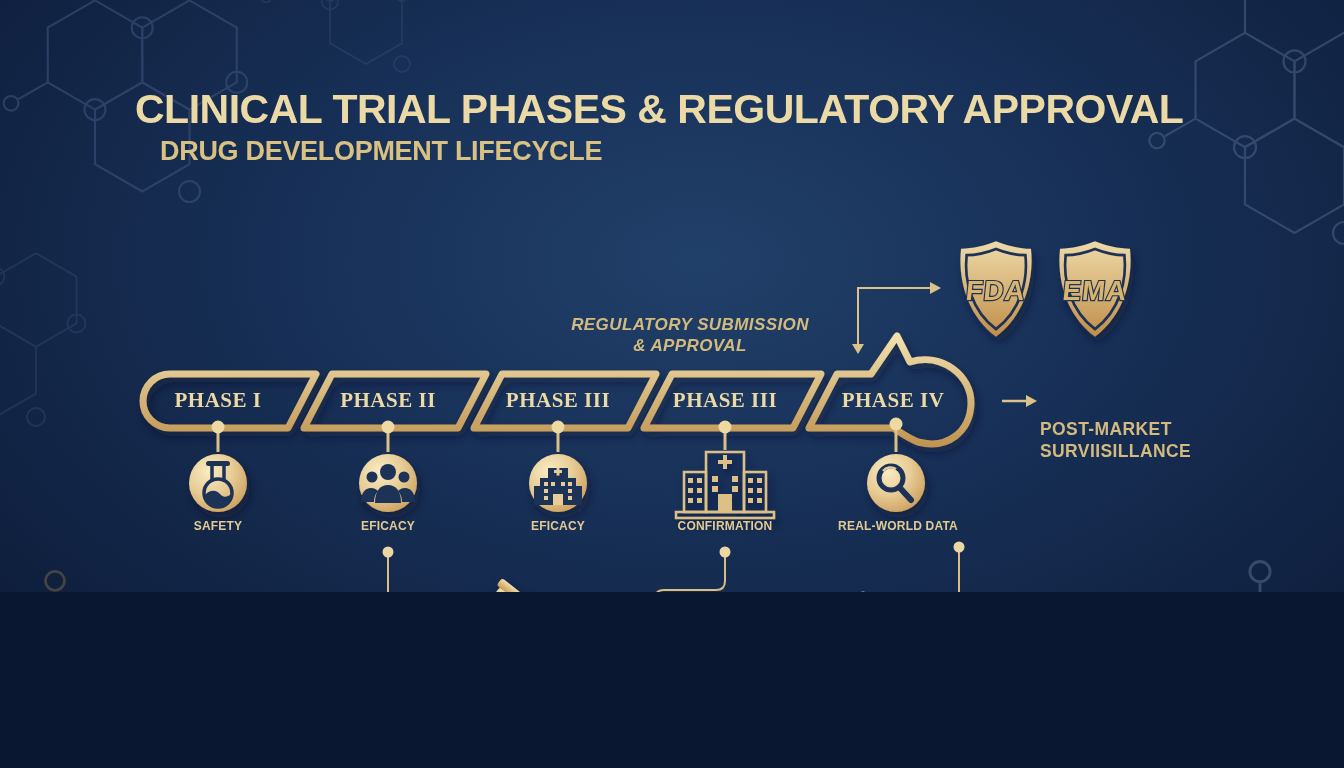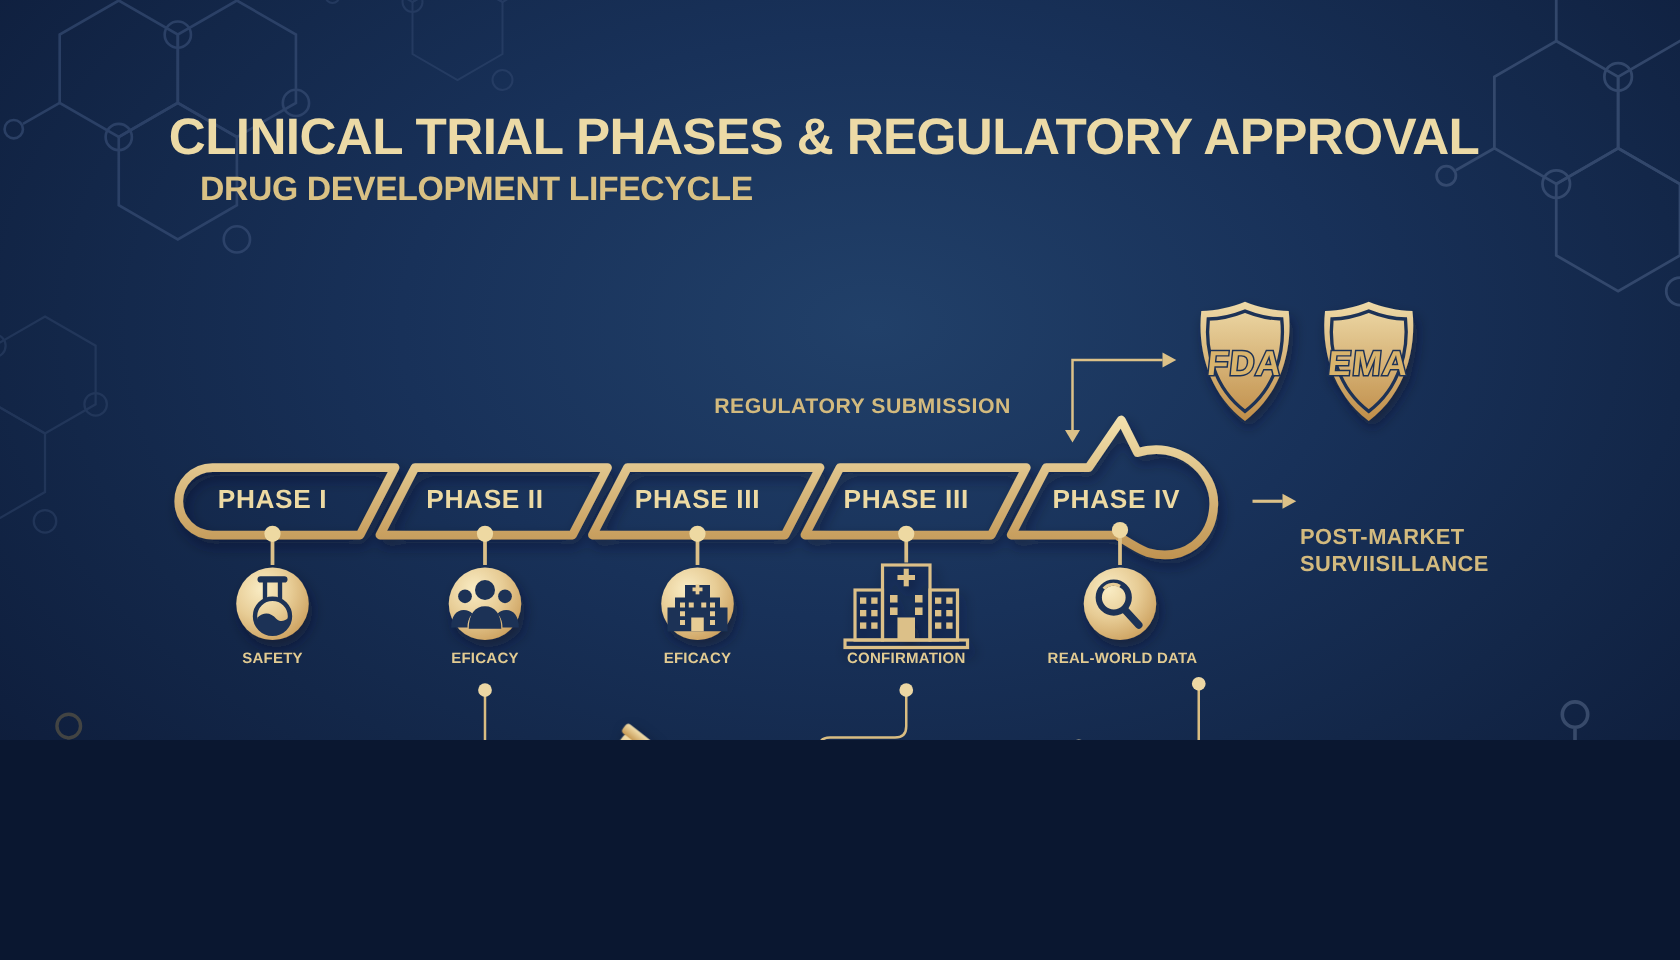--- a/index.html
+++ b/index.html
@@ -6,23 +6,23 @@
   .stage{
     position:relative;width:1344px;height:592px;overflow:hidden;
     font-family:"Liberation Sans",sans-serif;
     background:radial-gradient(ellipse 900px 560px at 52% 44%, #214069 0%, #183159 42%, #132749 72%, #0e1d3b 100%);
   }
   .abs{position:absolute;white-space:nowrap;}
   .title{left:135px;top:86px;font-size:41px;font-weight:700;color:#ecdaa6;letter-spacing:-0.5px;}
   .subtitle{left:136px;top:136px;font-size:27px;font-weight:700;color:#d9c184;letter-spacing:-0.3px;margin-left:24px;}
   .stage-label{font-size:17px;font-weight:700;color:#d3ba7e;letter-spacing:.4px;}
   .lbl-discovery{left:137px;top:331px;}
-  .lbl-regulatory{left:690px;top:314px;transform:translateX(-50%);text-align:center;line-height:21px;}
+  .lbl-regulatory{left:690px;top:314px;transform:translateX(-50%);text-align:center;line-height:21px;font-style:italic;}
   .lbl-postmarket{left:1040px;top:370px;line-height:22px;font-size:17.5px;margin-top:48px;}
-  .phase{position:absolute;top:388px;transform:translateX(-50%);font-size:21px;font-weight:700;color:#eddaa3;letter-spacing:.5px;white-space:nowrap;}
+  .phase{position:absolute;top:388px;transform:translateX(-50%);font-size:21px;font-weight:700;color:#eddaa3;letter-spacing:.5px;white-space:nowrap;font-family:Liberation Serif, serif;}
   .caption{position:absolute;top:519px;transform:translateX(-50%);font-size:12px;font-weight:700;color:#e2cb92;letter-spacing:.2px;white-space:nowrap;}
   .banner-label{left:705px;top:629px;transform:translateX(-50%);font-size:20px;font-weight:700;color:#1d3156;letter-spacing:.2px;}
   svg.layer{position:absolute;left:0;top:0;}
 </style>
 </head>
 <body>
 
 <div class="stage">
 
   <svg class="layer" width="1344" height="768" viewBox="0 0 1344 768">
@@ -249,20 +249,21 @@
       </g>
     </g>
   </svg>
 
   <div class="abs title">CLINICAL TRIAL PHASES &amp; REGULATORY APPROVAL</div>
   <div class="abs subtitle">DRUG DEVELOPMENT LIFECYCLE</div>
 
 
   <div class="abs stage-label lbl-regulatory">
     <div>REGULATORY SUBMISSION</div>
+    <div>&amp; APPROVAL</div>
   </div>
 
   <div class="abs stage-label lbl-postmarket">
     <div>POST-MARKET</div>
     <div>SURVIISILLANCE</div>
   </div>
 
   <div class="phase" style="left:218px">PHASE I</div>
   <div class="phase" style="left:388px">PHASE II</div>
   <div class="phase" style="left:558px">PHASE III</div>

